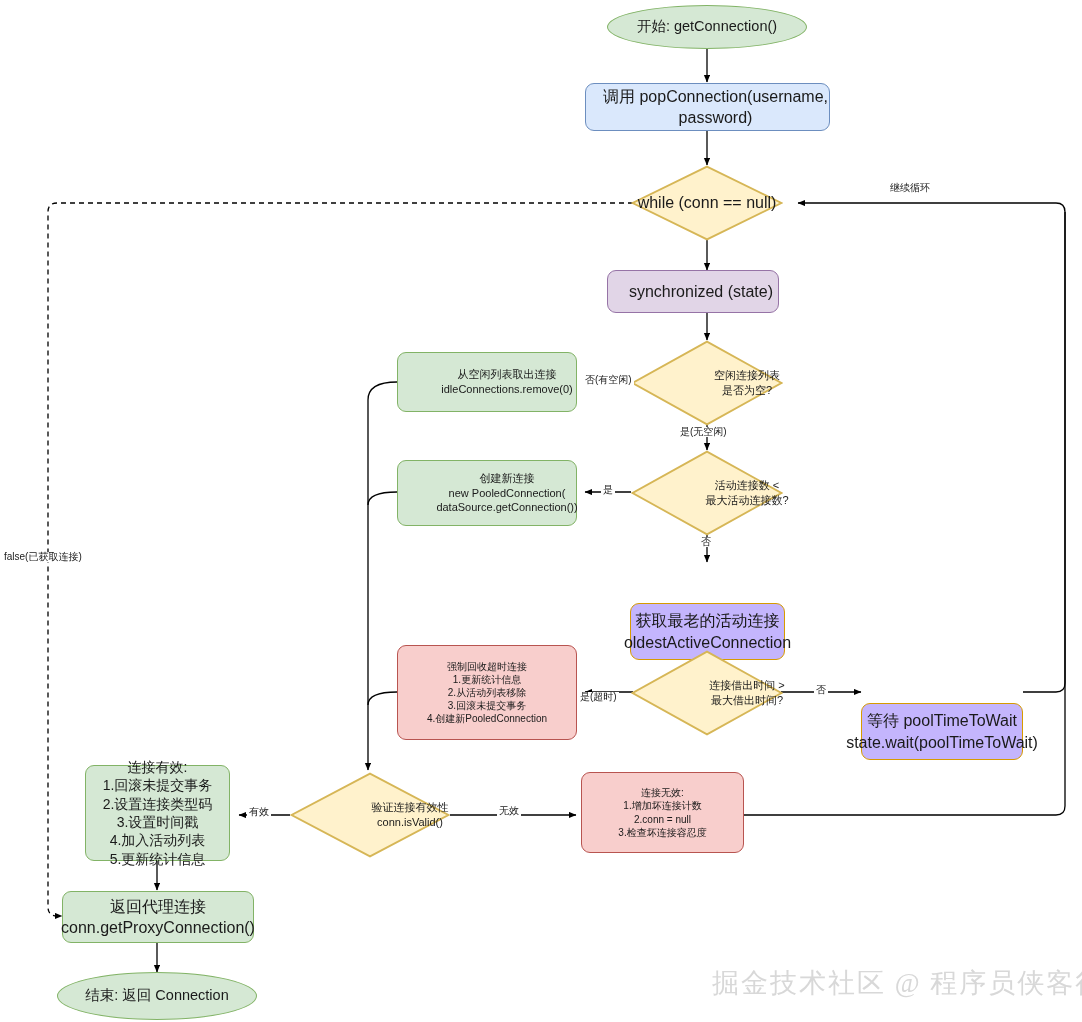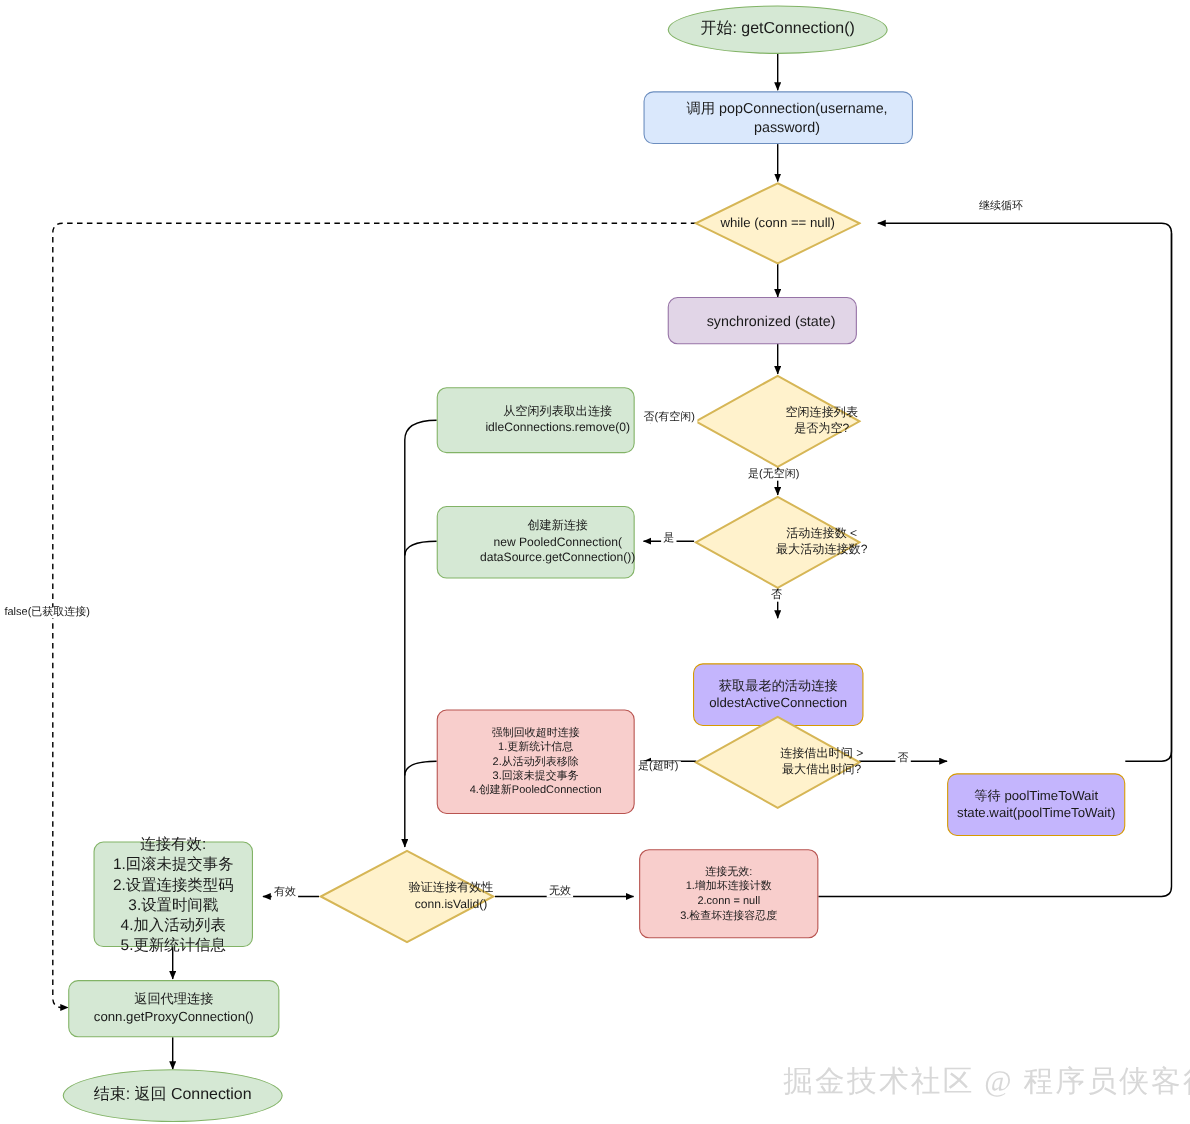--- a/index.html
+++ b/index.html
@@ -84,22 +84,22 @@
   }
   .watermark {
     position: absolute;
     color: #d8d8d8;
     font-size: 27px;
     letter-spacing: 2px;
     white-space: nowrap;
     font-family: "Liberation Serif", "DejaVu Serif", serif;
   }
   .fs15 { font-size: 14.5px; }
-  .fs13 { font-size: 13px; padding-left: 16px; }
-  .fs12 { font-size: 12px; }
+  .fs13 { font-size: 16px; padding-left: 16px; }
+  .fs12 { font-size: 16px; }
   .fs11 { font-size: 11px; padding-left: 40px; }
   .fs10 { font-size: 10px; }
   .fs9  { font-size: 14px; }
 </style>
 </head>
 <body>
 
 <div id="canvas">
 
   <svg id="edges">

